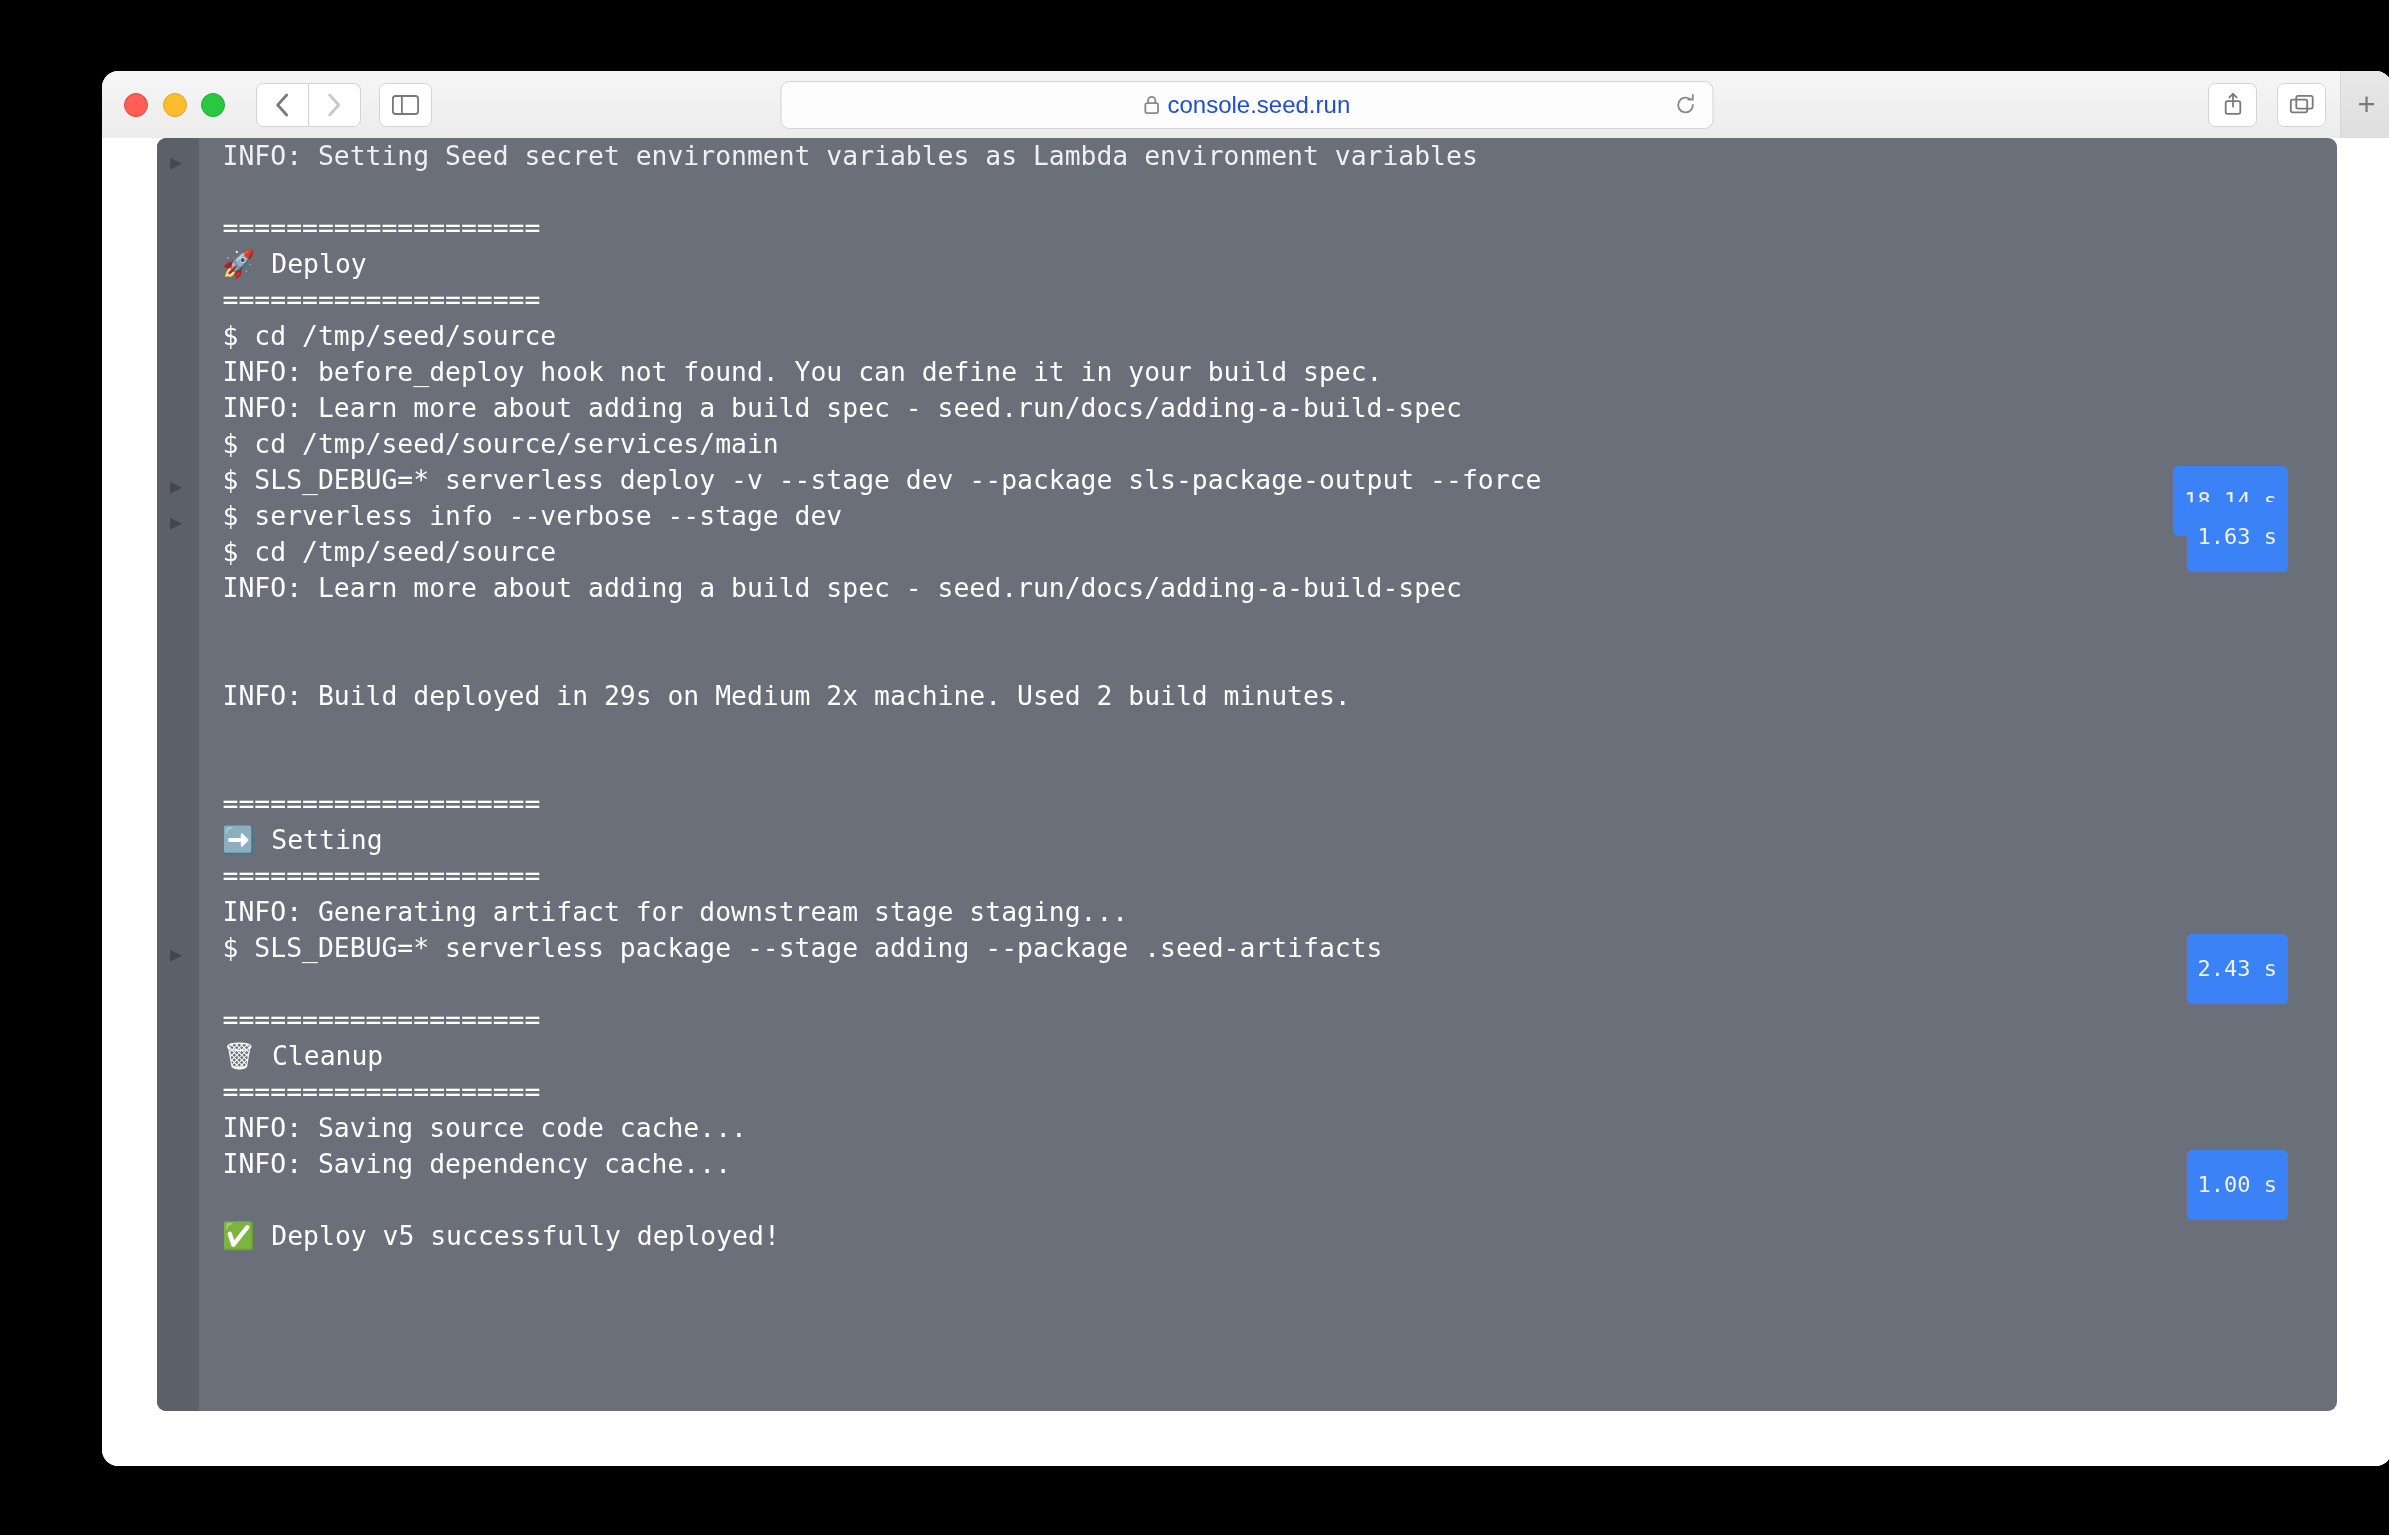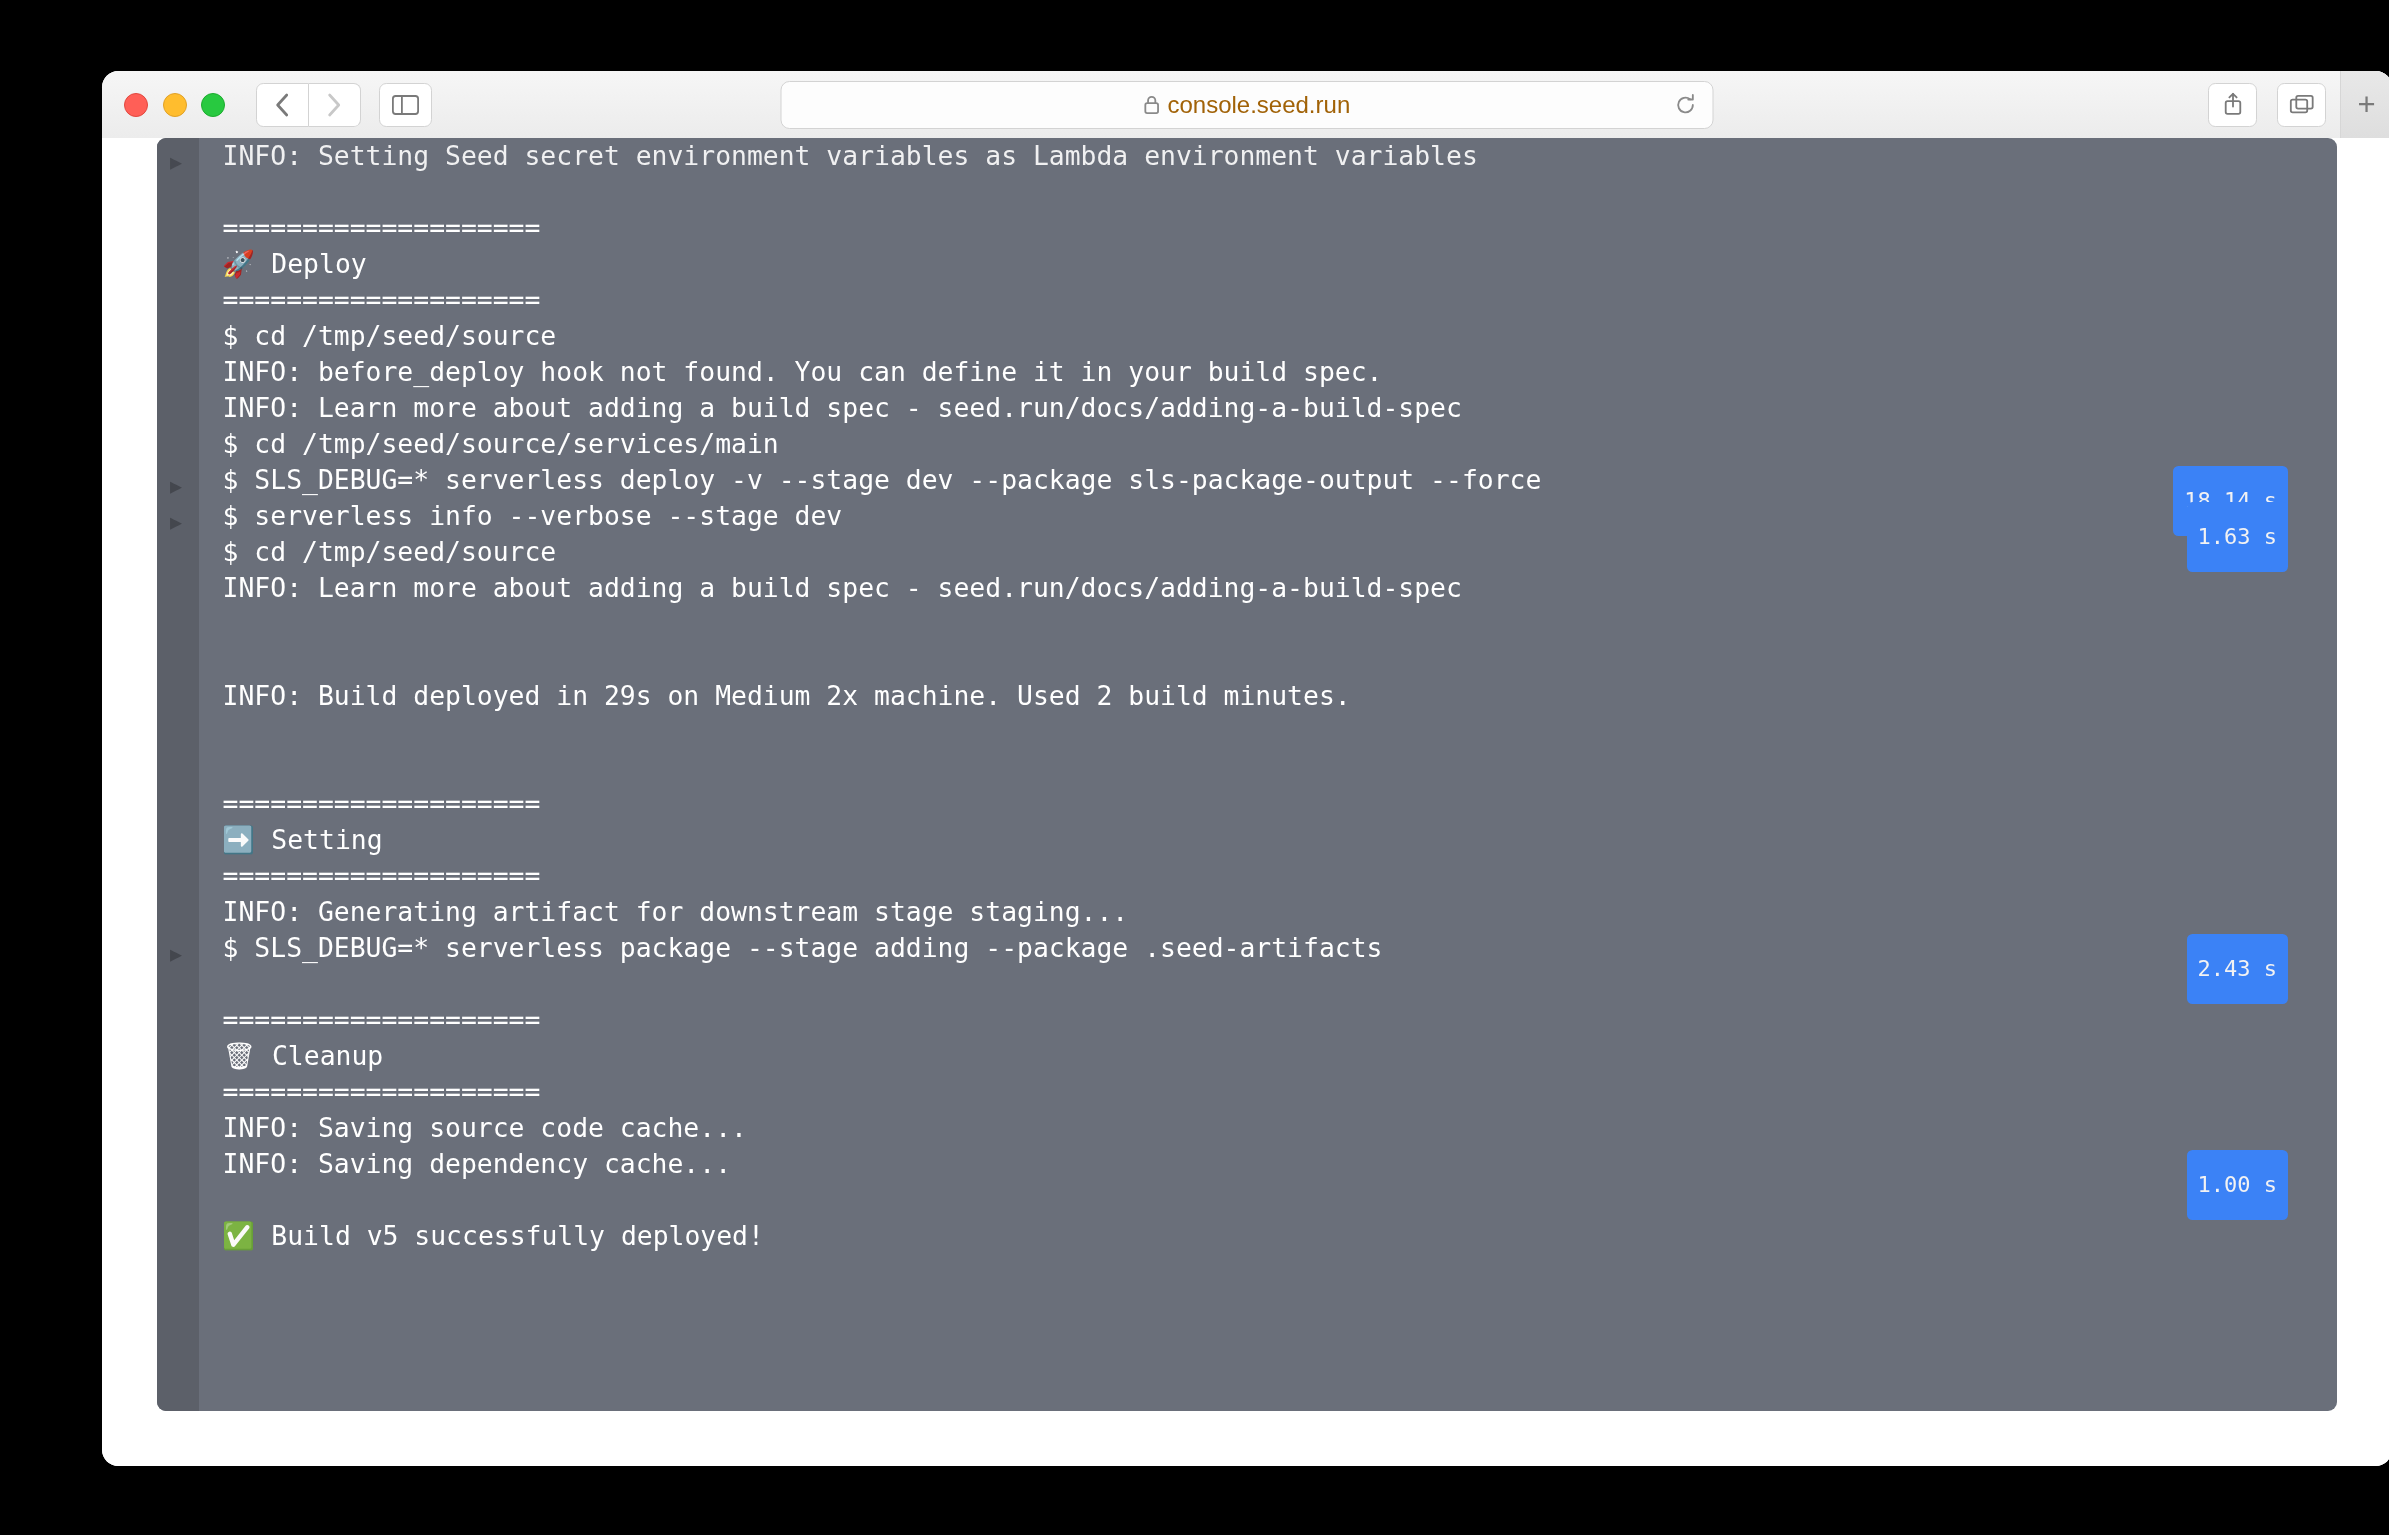--- a/index.html
+++ b/index.html
@@ -73,21 +73,21 @@
     left: 50%;
     transform: translateX(-50%);
     width: 931px;
     height: 46px;
     background:#fdfdfd;
     border:0.9px solid #d3d3d3;
     border-radius: 9px;
     display:flex;
     align-items:center;
     justify-content:center;
-    color:#a16207;
+    color:#1d4ed8;
     font-size:24px;
   }
   .addressbar .lock { margin-right:7.3px; color:#8a8a8a; }
   .addressbar .reload { position:absolute; right:16.4px; color:#8a8a8a; font-size:24px;}
   .right-tools {
     position:absolute;
     right: 66px;
     display:flex;
     gap: 20px;
     align-items:center;
@@ -265,20 +265,20 @@
             <div class="row"><span>====================</span></div>
             <div class="row"><span>INFO: Generating artifact for downstream stage staging...</span></div>
             <div class="row"><span class="caret">▶</span><span>$ SLS_DEBUG=* serverless package --stage adding --package .seed-artifacts</span><span class="time-badge">2.43 s</span></div>
             <div class="row"><span></span></div>
             <div class="row"><span>====================</span></div>
             <div class="row"><span>🗑 Cleanup</span></div>
             <div class="row"><span>====================</span></div>
             <div class="row"><span>INFO: Saving source code cache...</span></div>
             <div class="row"><span>INFO: Saving dependency cache...</span><span class="time-badge">1.00 s</span></div>
             <div class="row"><span></span></div>
-            <div class="row"><span>✅ Build v5 successfully deployed!</span></div>
+            <div class="row"><span>✅ Deploy v5 successfully deployed!</span></div>
           </div>
       </div>
     </div>
 
   </div>
 </div>
 
 
 </body></html>

